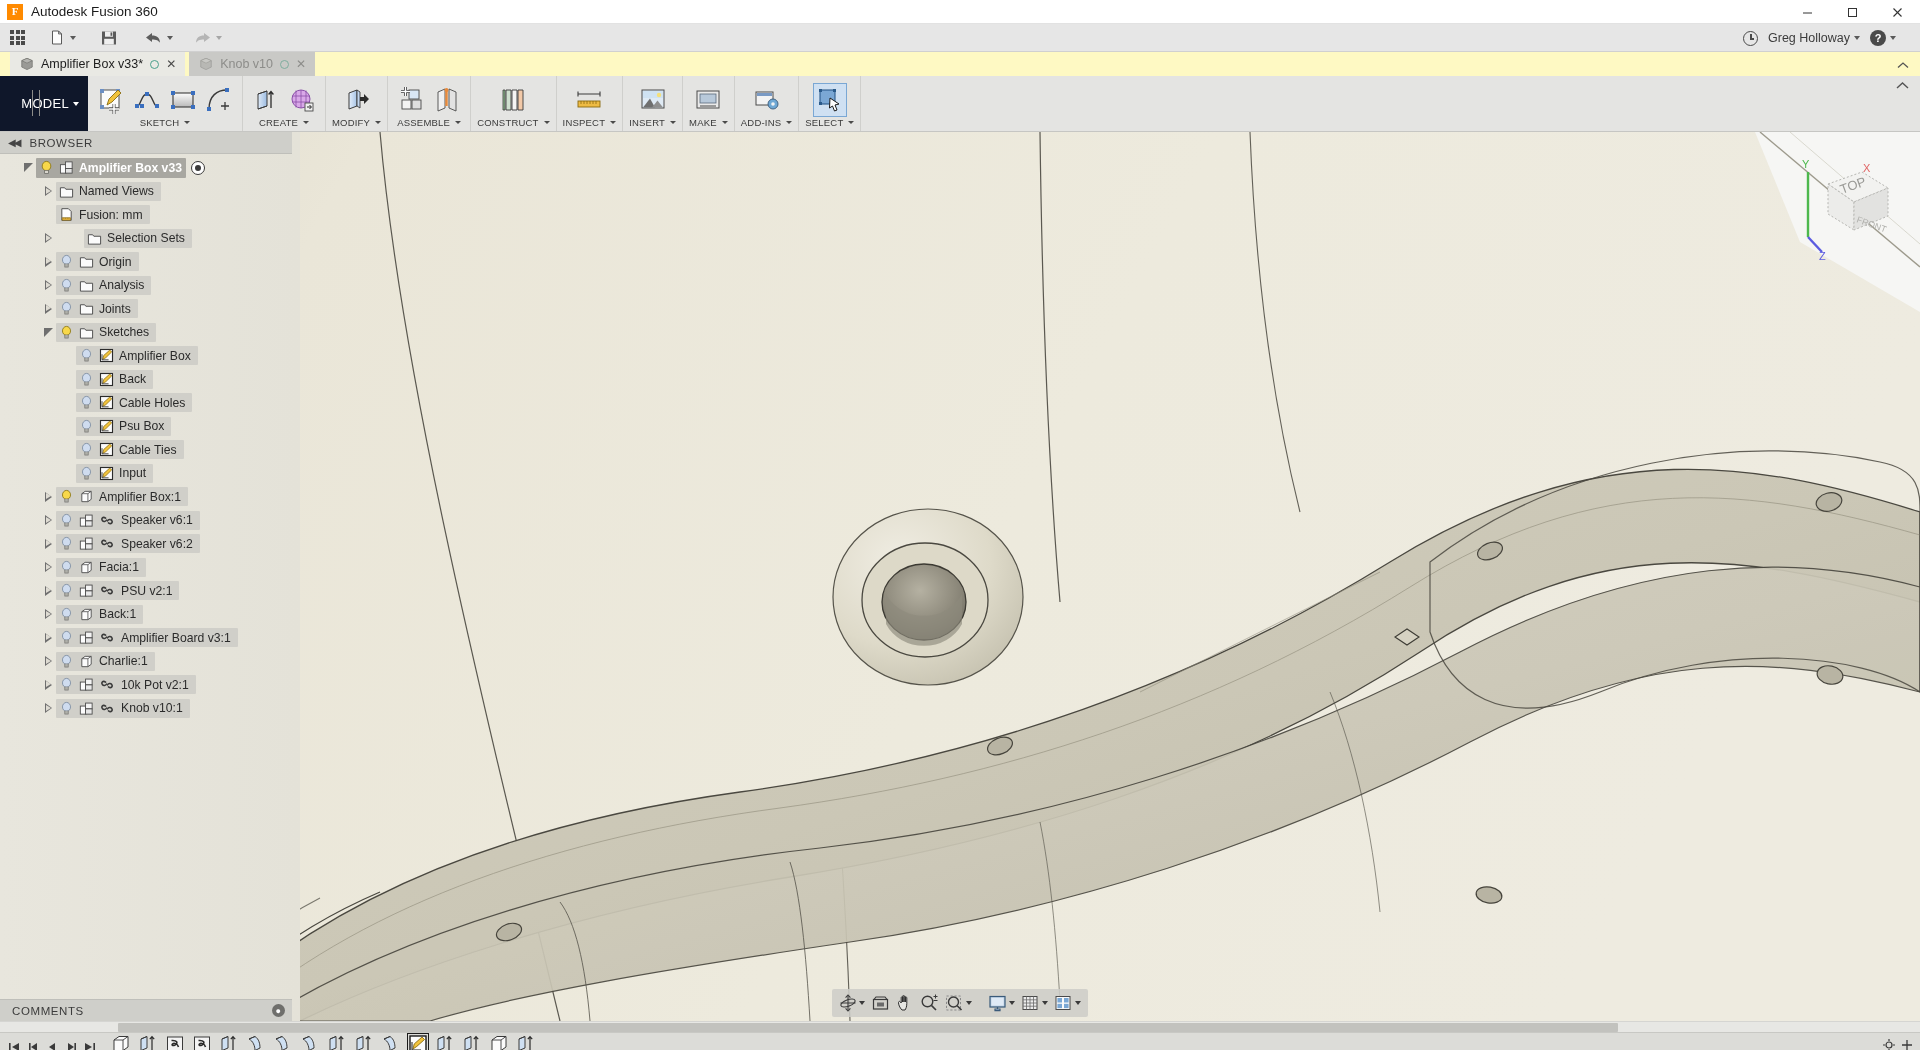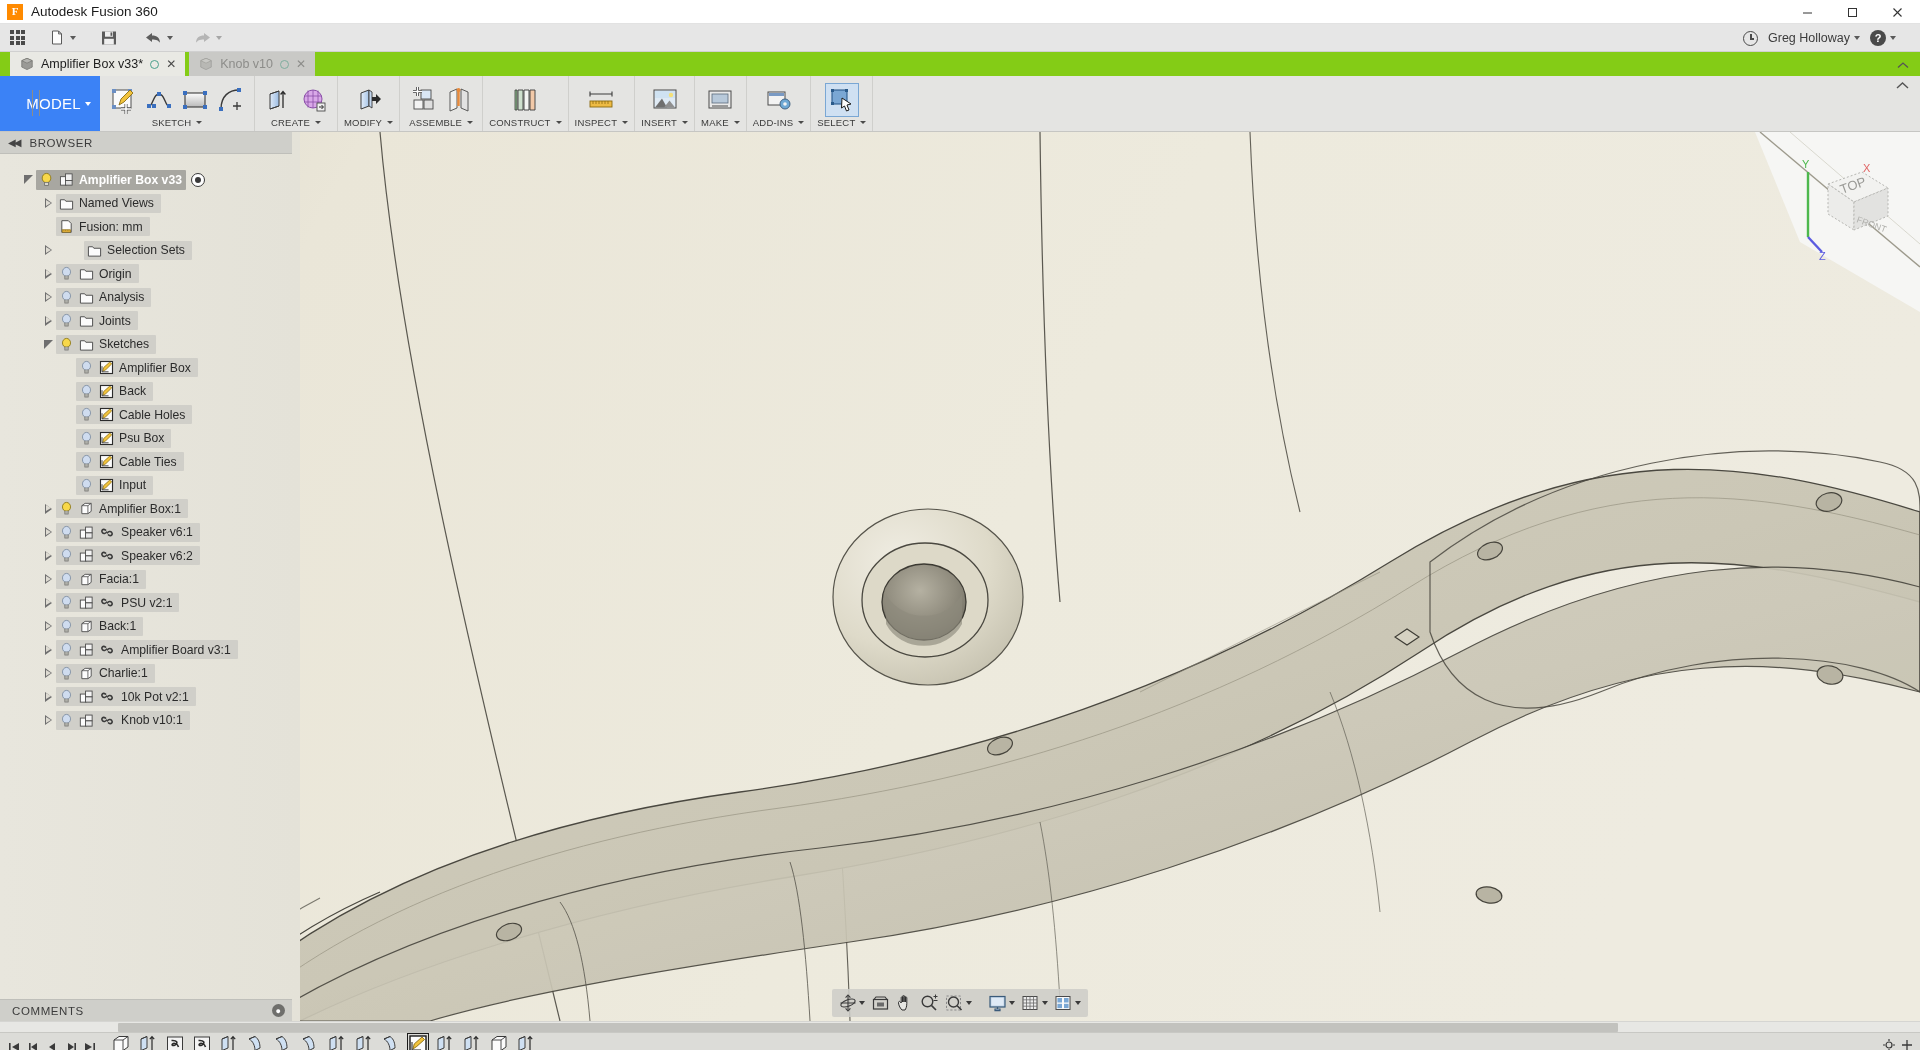--- a/index.html
+++ b/index.html
@@ -42,39 +42,39 @@
   .grid-icon { display:grid; grid-template-columns: repeat(3, 4px); grid-template-rows: repeat(3, 4px); gap:1.5px; }
   .grid-icon i { background:#4a4a4a; display:block; width:4px; height:4px;}
   .caret { width:0;height:0;border-left:3.5px solid transparent;border-right:3.5px solid transparent;border-top:4px solid #5a5a5a;margin-left:4px;}
   .qa-right { position:absolute; right:24px; top:0; height:28px; display:flex; align-items:center; gap:10px; font-size:12.5px; color:#3c3c3c;}
   .circle-icon { width:15px;height:15px;border:1.6px solid #4a4a4a;border-radius:50%;position:relative;}
   .circle-icon::after { content:""; position:absolute; left:6px; top:2.5px; width:1.6px; height:5px; background:#4a4a4a;}
   .circle-icon::before { content:""; position:absolute; left:6px; top:6.6px; width:4px; height:1.6px; background:#4a4a4a;}
   .help-icon { width:16px;height:16px;border-radius:50%;background:#4a4a4a;color:#fff;font-size:11px;font-weight:bold;display:flex;align-items:center;justify-content:center;}
 
   
-  #tabbar { height: 24px; background:#84cc16; display:flex; align-items:flex-end; position:relative; }
+  #tabbar { height: 24px; background:#fef9c3; display:flex; align-items:flex-end; position:relative; }
   .doc-tab {
     height:24px; display:flex; align-items:center; gap:7px;
     padding:0 9px 0 10px; font-size:12.5px; position:relative;
   }
   .doc-tab.active { background:#e9e9e4; color:#1d1d1d; }
   .doc-tab.inactive { background:#c9c9c6; color:#8d8d8a; }
   .tab-cube { width:14px;height:14px; }
   .tab-dot { width:9px;height:9px;border:1.4px solid #4ba08c;border-radius:50%; }
   .doc-tab.inactive .tab-dot { border-color:#7fae9f; }
   .tab-x { font-size:12px; color:#4a4a4a; font-family:"Liberation Sans",sans-serif;}
   .doc-tab.inactive .tab-x { color:#8d8d8a; }
   .tabbar-collapse { position:absolute; right:10px; bottom:4px; color:#555; font-size:11px;}
 
   
   #ribbon { height:56px; background:#e4e4e2; display:flex; align-items:stretch; position:relative; border-bottom:1px solid #c6c6c3;}
   #model-selector {
-    width:100px; background:#3b82f6; display:flex; align-items:center; justify-content:flex-end;
-    padding-right:9px; color:#fff; font-size:15px; letter-spacing:.3px;
+    width:88px; background:#0f172a; display:flex; align-items:center; justify-content:flex-end;
+    padding-right:9px; color:#fff; font-size:13px; letter-spacing:.3px;
   }
   .ms-grip { position:absolute; left:32px; top:14px; width:8px; height:26px;
              border-left:1px solid #8c8c89; border-right:1px solid #8c8c89;}
   .ribbon-group { display:flex; flex-direction:column; align-items:center; justify-content:space-between;
                   padding:3px 6px 2px 6px; border-right:1px solid #cfcfcc; position:relative;}
   .rg-icons { display:flex; align-items:flex-end; gap:2px; flex:1; padding-top:2px;}
   .rg-label { font-size:9.5px; color:#3a3a3a; letter-spacing:.2px; display:flex; align-items:center; gap:3px; padding-bottom:1px;justify-content:space-between;}
   .rg-label .caret { border-top-color:#4a4a4a; border-left-width:3px;border-right-width:3px;border-top-width:3.5px; margin-left:2px;}
   .tool-btn { width:34px; height:34px; display:flex; align-items:center; justify-content:center; position:relative;}
   .tool-btn.sel { background:#cfe0f2; border:1px solid #7aa7d4; }
@@ -88,21 +88,21 @@
     position:absolute; left:0; top:0; width:300px; height:100%;
     background: linear-gradient(to right, #e8e6dd 0%, #e4e2d8 100%);
     z-index: 5;
   }
   #browser-header {
     height:22px; background:#cfcfca; display:flex; align-items:center; gap:10px;
     padding-left:8px; font-size:11.5px; color:#3c3c3c; letter-spacing:.6px;
     border-bottom:1px solid #bfbfba; width:292px;
   }
   .dbl-arrow { font-size:10px; color:#444; letter-spacing:-2px;}
-  #tree { padding-top:2px; font-size:12.2px; color:#2b2b2b;margin-top:12px; }
+  #tree { padding-top:2px; font-size:12.2px; color:#2b2b2b; }
   .tnode { display:flex; align-items:center; height:23.5px; }
   .tnode .chev { width:16px; display:flex; align-items:center; justify-content:center; }
   .chev-r { width:0;height:0;border-top:5px solid transparent;border-bottom:5px solid transparent;border-left:7px solid transparent; position:relative;}
   .chev-r::after{content:"";position:absolute;left:-7px;top:-5px;width:0;height:0;border-top:5px solid transparent;border-bottom:5px solid transparent;border-left:7px solid #6f6f6f;}
   .chev-r::before{content:"";position:absolute;left:-5.6px;top:-3.6px;width:0;height:0;border-top:3.6px solid transparent;border-bottom:3.6px solid transparent;border-left:5px solid #dedbd2;z-index:2;}
   .chev-d { width:0;height:0;border-left:9px solid #6f6f6f;border-bottom:9px solid transparent; }
   .row-pill { display:flex; align-items:center; gap:5px; background:#d0cfc9; height:19px; padding:0 7px 0 3px; border-radius:1px;}
   .row-pill.root { background:#a8a7a1; color:#fff; font-weight:bold; height:20px; padding-right:4px;}
   .ic { width:15px;height:15px; flex:none;}
   .lbl { white-space:nowrap; }

